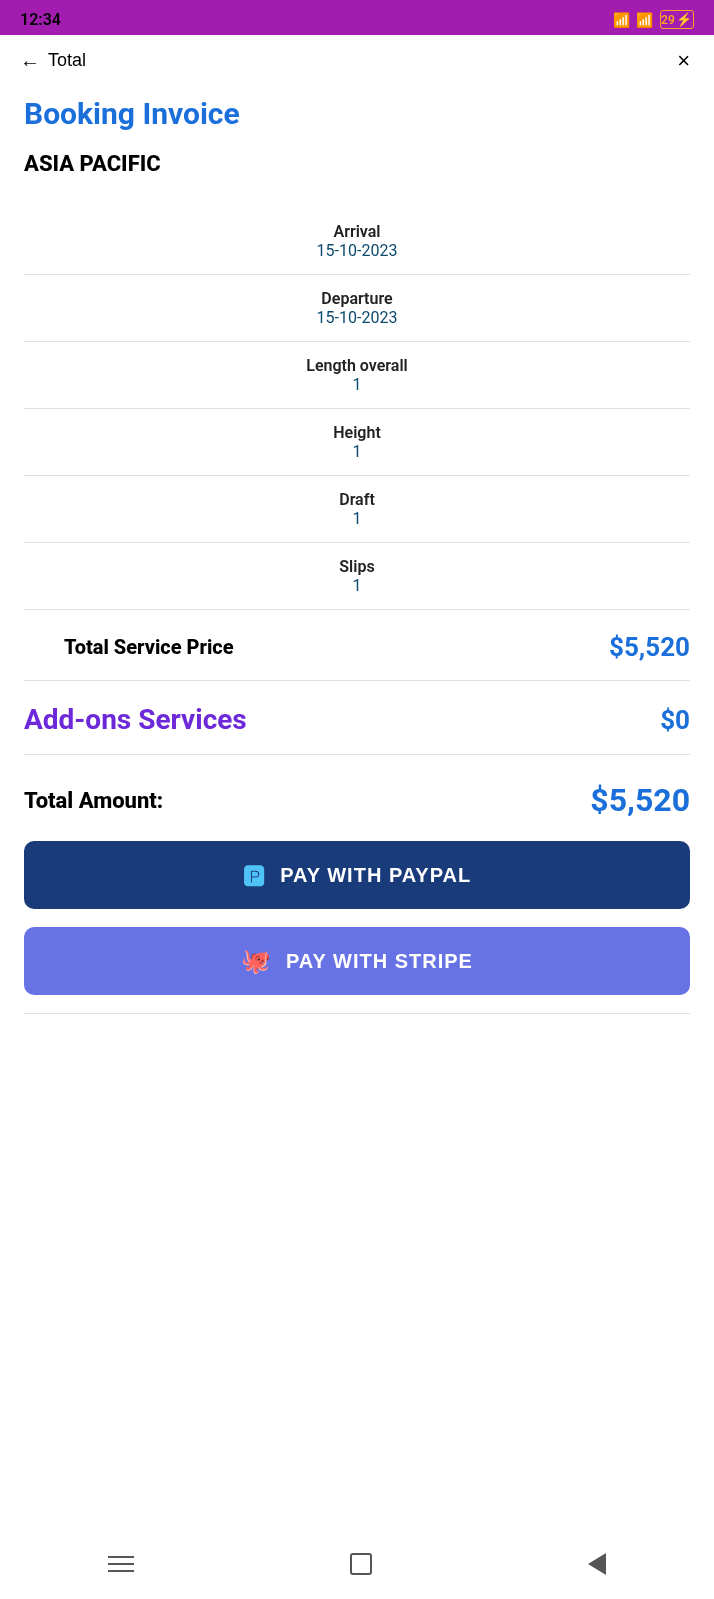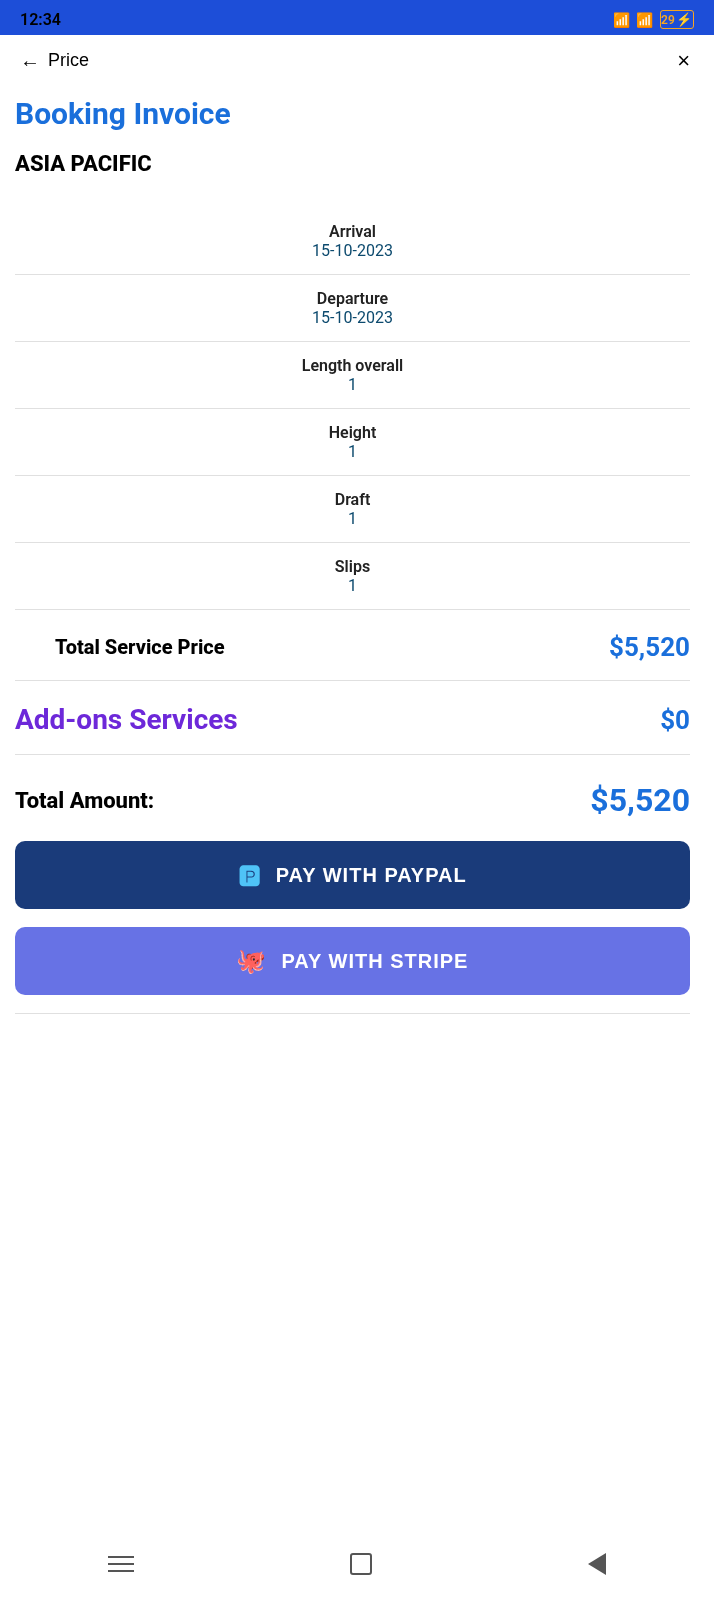--- a/index.html
+++ b/index.html
@@ -12,21 +12,21 @@
       display: flex;
       flex-direction: column;
     }
 
     
     .status-bar {
       display: flex;
       justify-content: space-between;
       align-items: center;
       padding: 10px 20px 6px 20px;
-      background: #1d4ed8;
+      background: #a21caf;
     }
     .status-time {
       font-size: 16px;
       font-weight: 600;
       color: #000;
     }
     .status-icons {
       display: flex;
       align-items: center;
       gap: 6px;
@@ -79,21 +79,21 @@
       font-weight: 400;
       color: #000;
       cursor: pointer;
       background: none;
       border: none;
       line-height: 1;
     }
 
     
     .content {
-      padding: 10px 24px 30px 15px;
+      padding: 10px 24px 30px 24px;
       flex: 1;
     }
 
     .booking-invoice-title {
       font-size: 30px;
       font-weight: 700;
       color: #1a6fdb;
       margin-bottom: 20px;
     }
 
@@ -289,21 +289,21 @@
     <span class="battery-badge">
       <span>29</span>
       <span class="battery-bolt">⚡</span>
     </span>
   </div>
 </div>
 
 <div class="nav-bar">
   <button class="back-button">
     <span class="back-arrow">←</span>
-    <span>Price</span>
+    <span>Total</span>
   </button>
   <button class="close-button">
     <span>×</span>
   </button>
 </div>
 
 <div class="content">
 
   <div class="booking-invoice-title">Booking Invoice</div>
 

